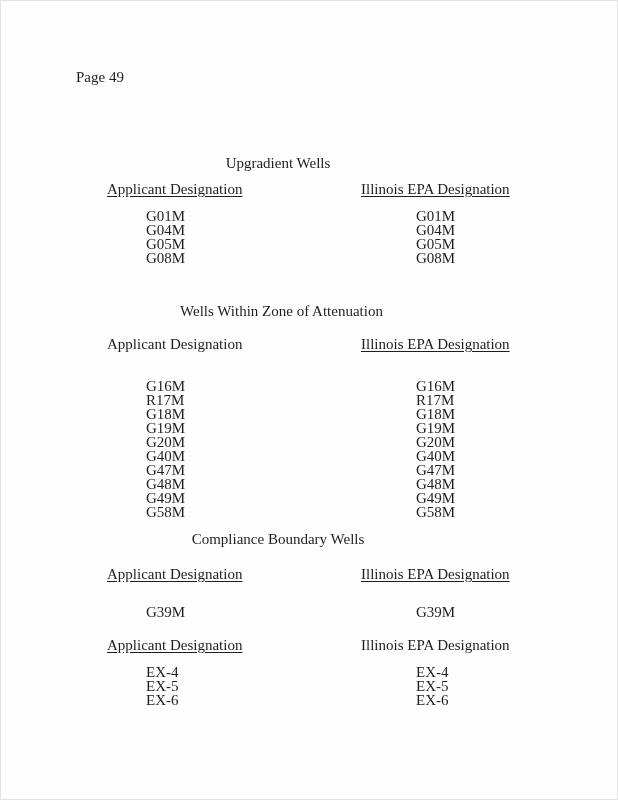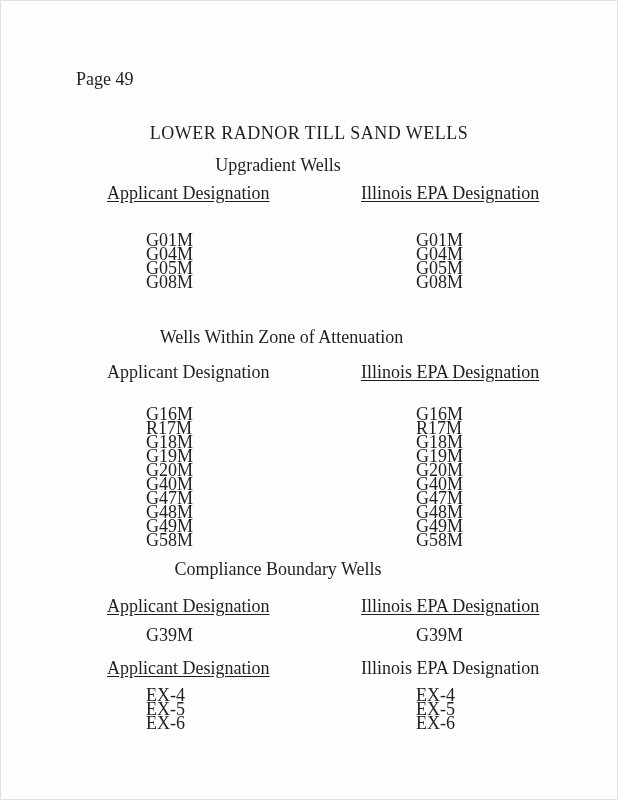--- a/index.html
+++ b/index.html
@@ -5,21 +5,21 @@
   html,body { margin:0; padding:0; background:#ffffff; }
   .page {
     position:relative;
     width:618px;
     height:800px;
     margin:0 auto;
     background:#fefefe;
     box-sizing:border-box;
     border:1px solid #e3e3e3;
     font-family:"Liberation Serif", "DejaVu Serif", serif;
-    font-size:18px;
+    font-size:15px;
     color:#1e1e1e;
     overflow:hidden;
   }
   .page-number {
     position:absolute;
     left:75px; top:68px;
     white-space:nowrap;
   }
   .doc-title {
     position:absolute;
@@ -37,39 +37,38 @@
   .hdr-row, .val-row { position:relative; height:14px; line-height:14px; }
   .hL { position:absolute; left:106px; white-space:nowrap; }
   .hR { position:absolute; left:360px; white-space:nowrap; }
   .cL { position:absolute; left:145px; white-space:nowrap; }
   .cR { position:absolute; left:415px; white-space:nowrap; }
   .u { text-decoration:underline; text-underline-offset:2px; }
 
   
   .s1 .section-heading { margin-top:6px; }
   .s1 .hdr-row { margin-top:10px; }
-  .s1 .rows { margin-top:33px; }
+  .s1 .rows { margin-top:13px; }
   .s2 .section-heading { margin-top:38px;margin-left:7px; }
   .s2 .hdr-row { margin-top:17px; }
   .s2 .rows { margin-top:28px; }
   .s3 .section-heading { margin-top:12px;text-align:center; }
   .s3 .hdr-row { margin-top:19px; }
-  .s3 .rows { margin-top:15px; }
+  .s3 .rows { margin-top:24px; }
   .s4 .section-heading { margin-top:12px; }
   .s4 .hdr-row { margin-top:19px; }
   .s4 .rows { margin-top:13px; }
 </style>
 </head>
 <body>
 
 <div class="page">
 
   <div class="page-number">Page 49</div>
 
-  <div class="doc-title">LOWER RADNOR TILL SAND WELLS</div>
 
   <div class="content">
 
     <div class="section s1">
       <div class="section-heading">Upgradient Wells</div>
       <div class="hdr-row">
         <span class="hL u">Applicant Designation</span>
         <span class="hR u">Illinois EPA Designation</span>
       </div>
       <div class="rows">

